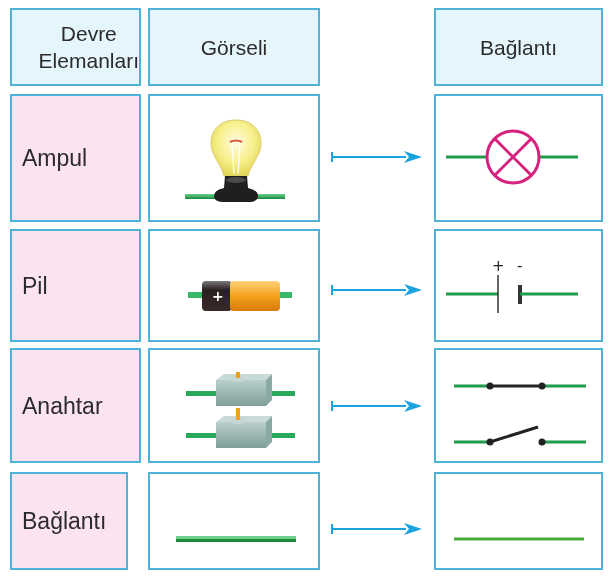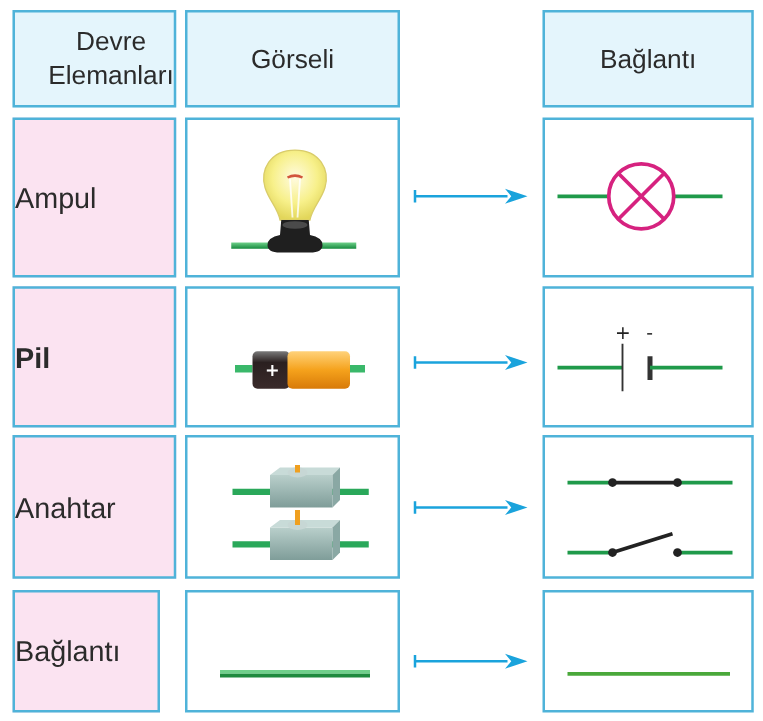--- a/index.html
+++ b/index.html
@@ -1,21 +1,21 @@
 <!DOCTYPE html>
 <html><head>
 <meta charset="utf-8">
 <style>
   html, body { margin: 0; padding: 0; background: #ffffff; }
   body { width: 610px; height: 577px; position: relative; overflow: hidden;
          font-family: "Liberation Sans", sans-serif; color: #2b2b2b; }
   .cell { position: absolute; box-sizing: border-box; border: 2px solid #4fb3d9; }
   .hdr { background: #e4f5fc; display: flex; align-items: center; justify-content: center;
          text-align: center; font-size: 21px; line-height: 27px; }
-  .name { background: #fbe3f1; display: flex; align-items: center; 
+  .name { background: #fbe3f1; display: flex; align-items: center; padding-left: 10px;
           font-size: 23px; line-height: 38px; }
   .img, .sym { background: #ffffff; }
   svg { position: absolute; left: 0; top: 0; }
   .arrow { position: absolute; }
 </style>
 </head>
 <body>
 
 <div class="cell hdr" style="left:10px;top:8px;width:131px;height:78px;justify-content:flex-end;">
   <div>
@@ -62,21 +62,21 @@
 <div class="cell sym" style="left:434px;top:94px;width:169px;height:128px;">
   <svg width="165" height="124">
     <line x1="10" y1="61" x2="51" y2="61" stroke="#1f9a4a" stroke-width="3"></line>
     <line x1="103" y1="61" x2="142" y2="61" stroke="#1f9a4a" stroke-width="3"></line>
     <circle cx="77" cy="61" r="26" fill="none" stroke="#d6227f" stroke-width="3"></circle>
     <line x1="59" y1="43" x2="95" y2="79" stroke="#d6227f" stroke-width="3"></line>
     <line x1="95" y1="43" x2="59" y2="79" stroke="#d6227f" stroke-width="3"></line>
   </svg>
 </div>
 
-<div class="cell name" style="left:10px;top:229px;width:131px;height:113px;font-weight:bold;">
+<div class="cell name" style="left:10px;top:229px;width:131px;height:113px;">
   <span>Pil</span>
 </div>
 <div class="cell img" style="left:148px;top:229px;width:172px;height:113px;">
   <svg width="168" height="109">
     <defs>
       <linearGradient id="batG" x1="0" y1="0" x2="0" y2="1">
         <stop offset="0%" stop-color="#ffd27a"></stop>
         <stop offset="50%" stop-color="#f5a21c"></stop>
         <stop offset="100%" stop-color="#d87a08"></stop>
       </linearGradient>

